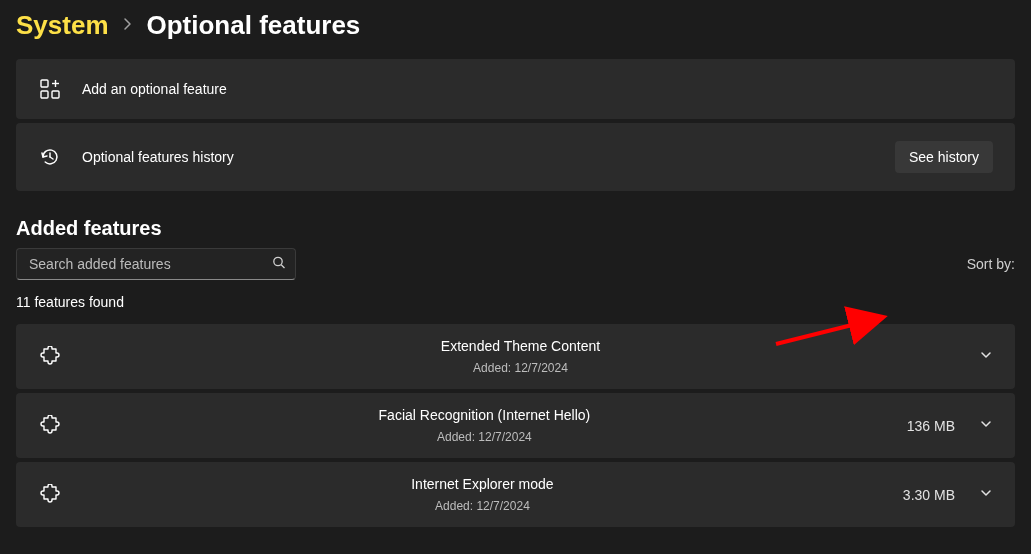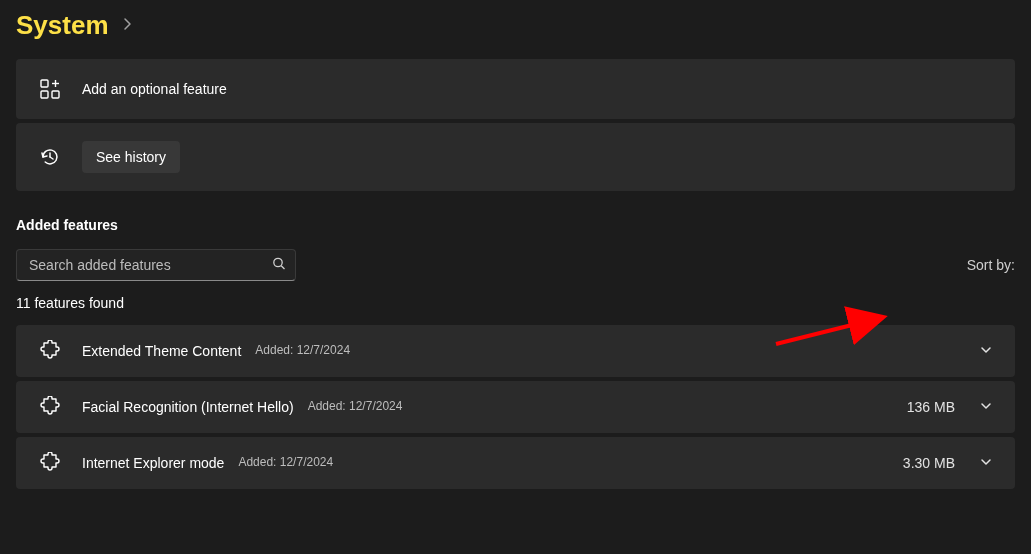--- a/index.html
+++ b/index.html
@@ -52,21 +52,21 @@
       border-radius: 4px;
       padding: 8px 14px;
       font-size: 14px;
       cursor: pointer;
       font-family: inherit;
     }
     .btn-accent { background: #f0b9a3; color: #1c1c1c; }
     .btn-secondary { background: #383838; color: #ffffff; }
 
     .block-gap { margin-top: 26px; }
-    .section-title { font-size: 14px; font-weight: 600; margin-bottom: 16px; }
+    .section-title { font-size: 20px; font-weight: 600; margin-bottom: 8px; }
 
     .search-row {
       display: flex;
       align-items: center;
       gap: 12px;
     }
     .search-wrap {
       position: relative;
       width: 280px;
       text-decoration: underline;
@@ -109,21 +109,21 @@
       padding: 14px 22px;
       display: flex;
       align-items: center;
       gap: 20px;
     }
     .feature-row .icon-slot {
       width: 24px; height: 24px;
       display: flex; align-items: center; justify-content: center;
       flex-shrink: 0;
     }
-    .feature-info { flex: 1; display: flex; flex-direction: row; gap: 14px; text-align: center; }
+    .feature-info { flex: 1; display: flex; flex-direction: column; gap: 7px; text-align: center; }
     .feature-name { font-size: 14px; }
     .feature-added { font-size: 12px; color: #bdbdbd; }
     .feature-size { color: #e2e2e2; font-size: 14px; margin-right: 4px; }
     .chevron { color: #e2e2e2; }
 
     svg.arrow-annot {
       position: absolute;
       left: 772px;
       top: 296px;
       pointer-events: none;
@@ -134,20 +134,21 @@
 <body>
 
 <div class="page">
   <div class="breadcrumb">
     <span class="breadcrumb-item breadcrumb-parent">System</span>
     <span class="breadcrumb-sep">
       <svg width="10" height="14" viewBox="0 0 10 14">
           <path d="M2 2 L7 7 L2 12" stroke="#a0a0a0" stroke-width="1.5" fill="none" stroke-linecap="round" stroke-linejoin="round"></path>
         </svg>
     </span>
+    <span class="breadcrumb-item">Optional features</span>
   </div>
 
   <div class="card">
     <span class="icon-slot">
       <svg width="22" height="22" viewBox="0 0 22 22" stroke="#ffffff" fill="none" stroke-width="1.4">
         <rect x="2" y="2" width="7" height="7" rx="1"></rect>
         <rect x="2" y="13" width="7" height="7" rx="1"></rect>
         <rect x="13" y="13" width="7" height="7" rx="1"></rect>
         <line x1="16.5" y1="2" x2="16.5" y2="9"></line>
         <line x1="13" y1="5.5" x2="20" y2="5.5"></line>
@@ -158,20 +159,21 @@
 
   <div class="card">
     <span class="icon-slot">
       <svg width="22" height="22" viewBox="0 0 22 22" stroke="#ffffff" fill="none" stroke-width="1.5" stroke-linecap="round" stroke-linejoin="round">
         <path d="M4 11 a7 7 0 1 1 2.2 5"></path>
         <polyline points="3,7 4,11 8,10"></polyline>
         <line x1="11" y1="7" x2="11" y2="11"></line>
         <line x1="11" y1="11" x2="14" y2="13"></line>
       </svg>
     </span>
+    <span class="label">Optional features history</span>
     <button class="btn btn-secondary">See history</button>
   </div>
 
   <div class="block-gap">
     <div class="section-title">Added features</div>
 
     <div class="search-row">
       <div class="search-wrap">
         <input class="search-input" type="text" placeholder="Search added features" style="">
         <span class="search-icon">

